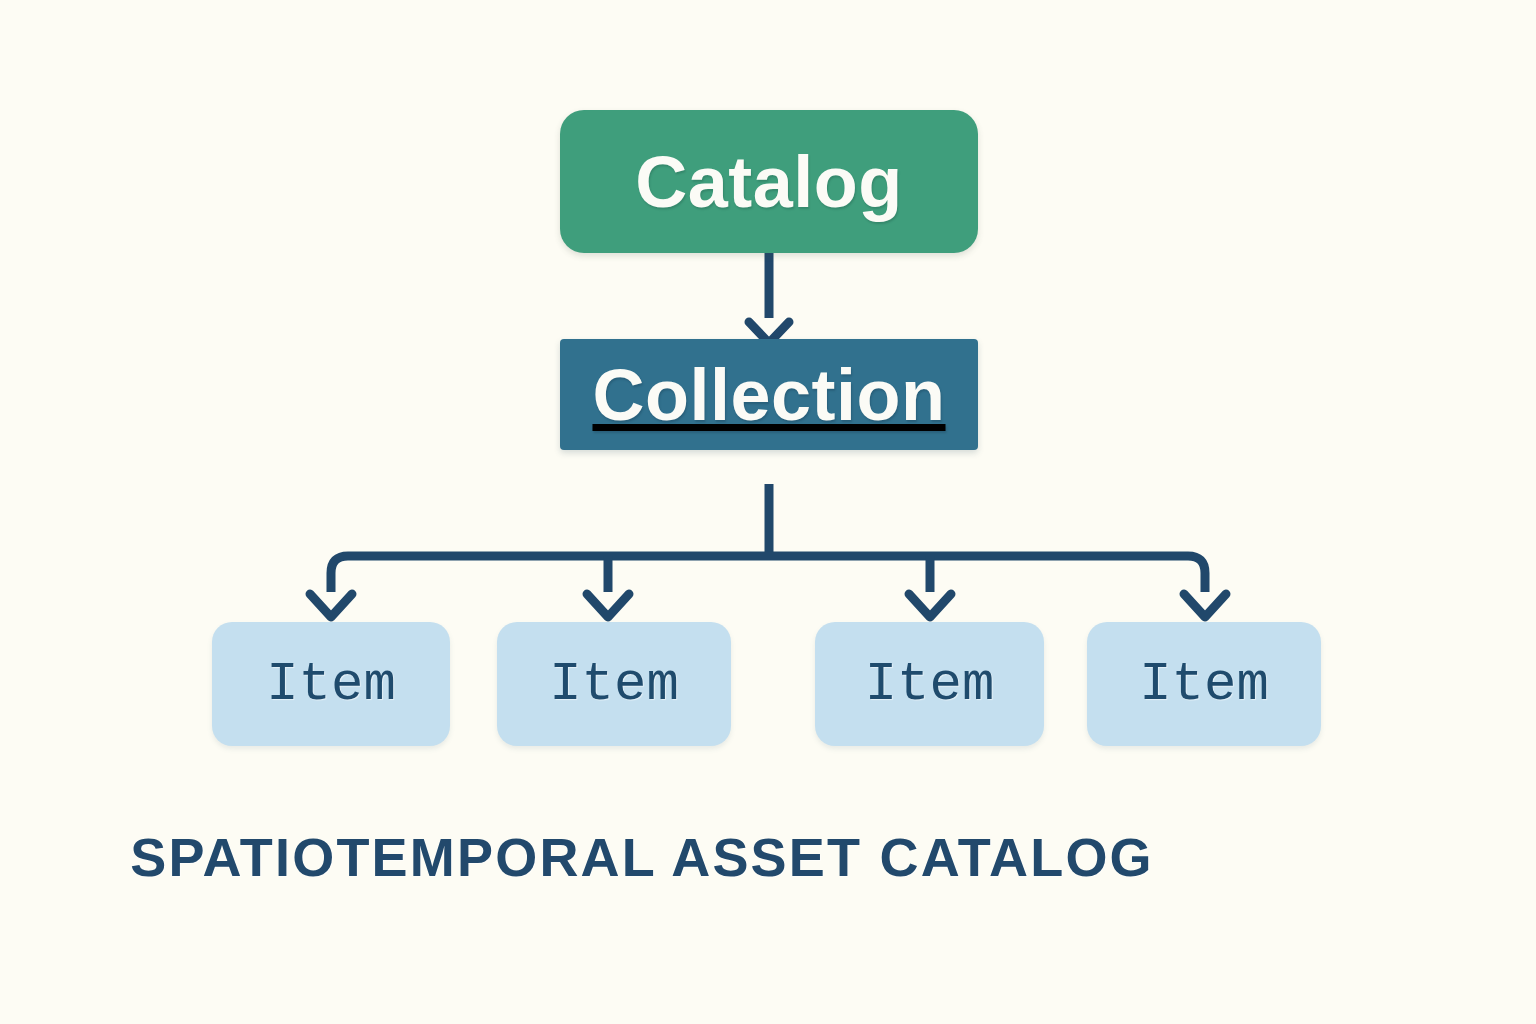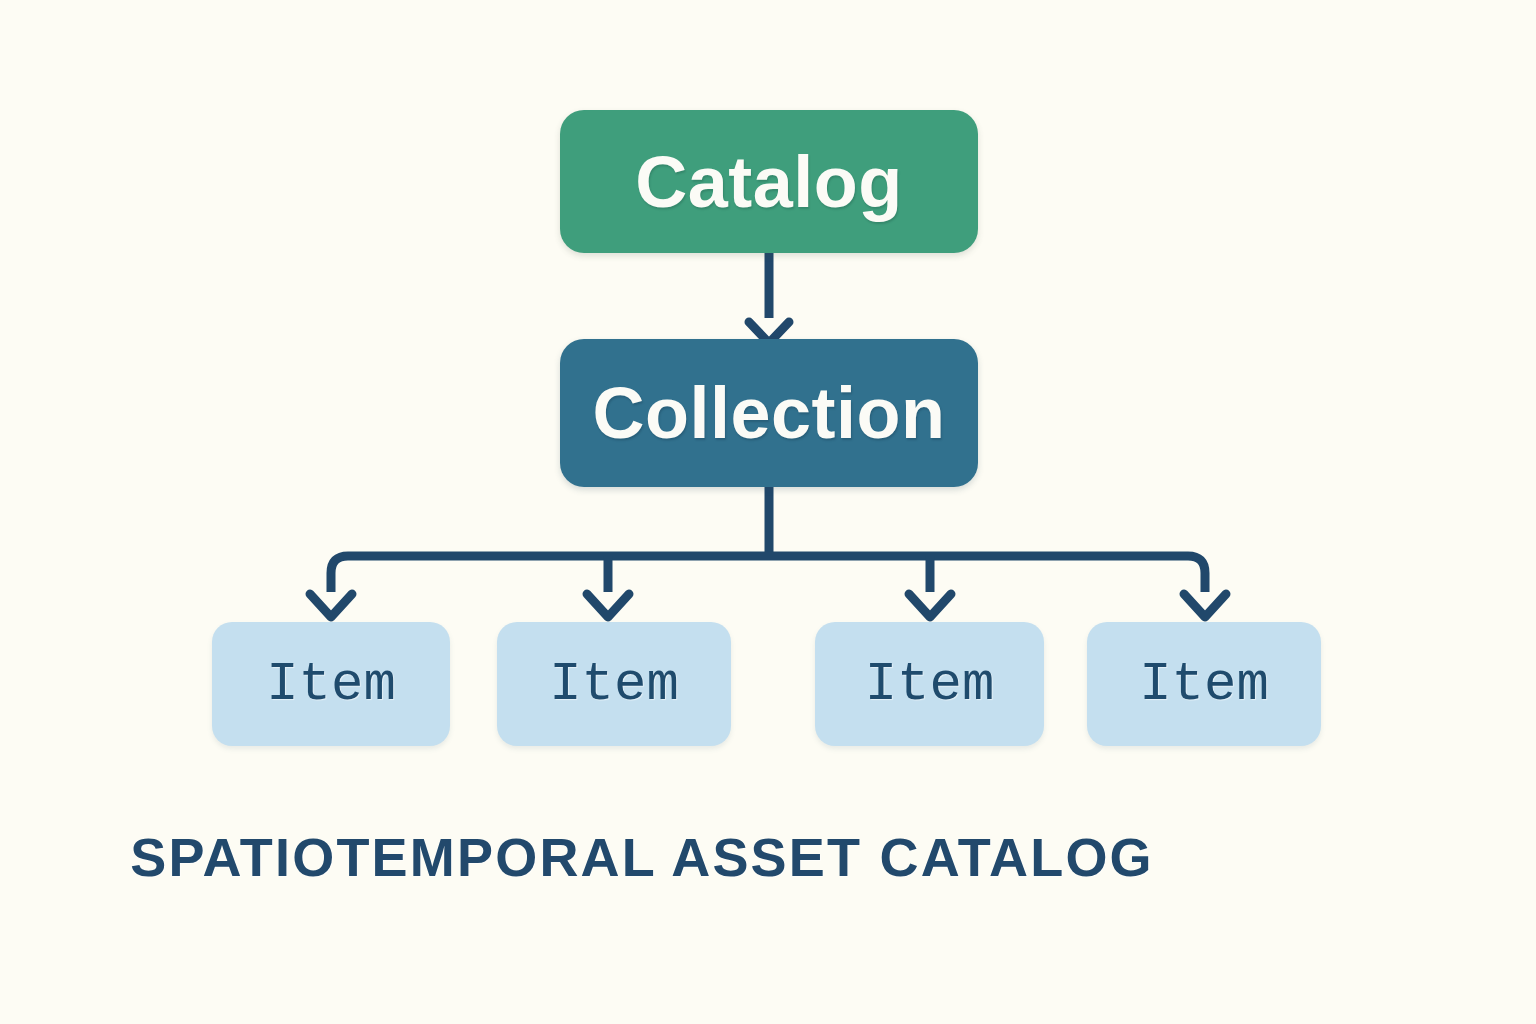--- a/index.html
+++ b/index.html
@@ -55,24 +55,25 @@
     font-size: 72px;
     font-weight: 700;
     letter-spacing: 0.5px;
     text-shadow: 1px 2px 2px rgba(20, 60, 50, 0.22);
   }
 
   .node-collection {
     left: 560px;
     top: 339px;
     width: 418px;
-    height: 148px;
+    height: 111px;
     background: #31718e;
-    border-radius: 24px;
+    border-radius: 4px;
     box-shadow: 0 3px 6px rgba(40, 70, 90, 0.18);
+    text-decoration: underline;
   }
   .node-collection .node-label {
     color: #fbfbf6;
     font-size: 72px;
     font-weight: 700;
     letter-spacing: 0.5px;
     text-shadow: 1px 2px 2px rgba(15, 45, 65, 0.25);
   }
 
   .node-item {

